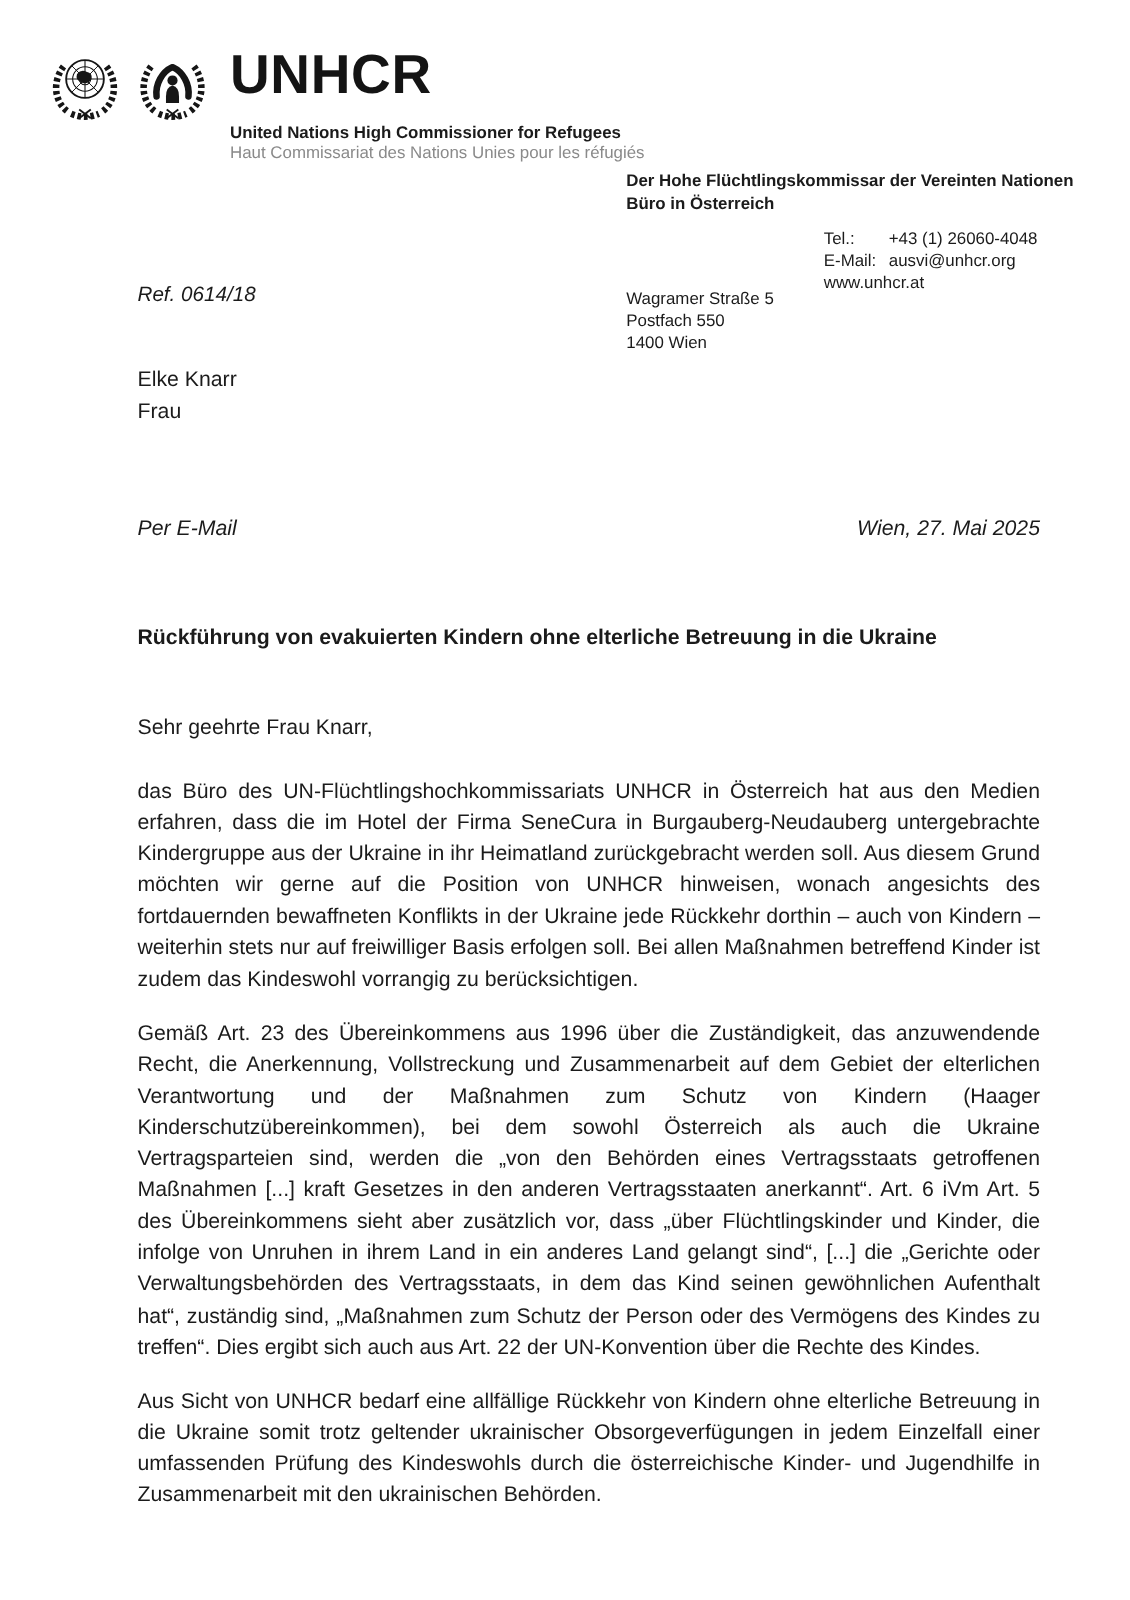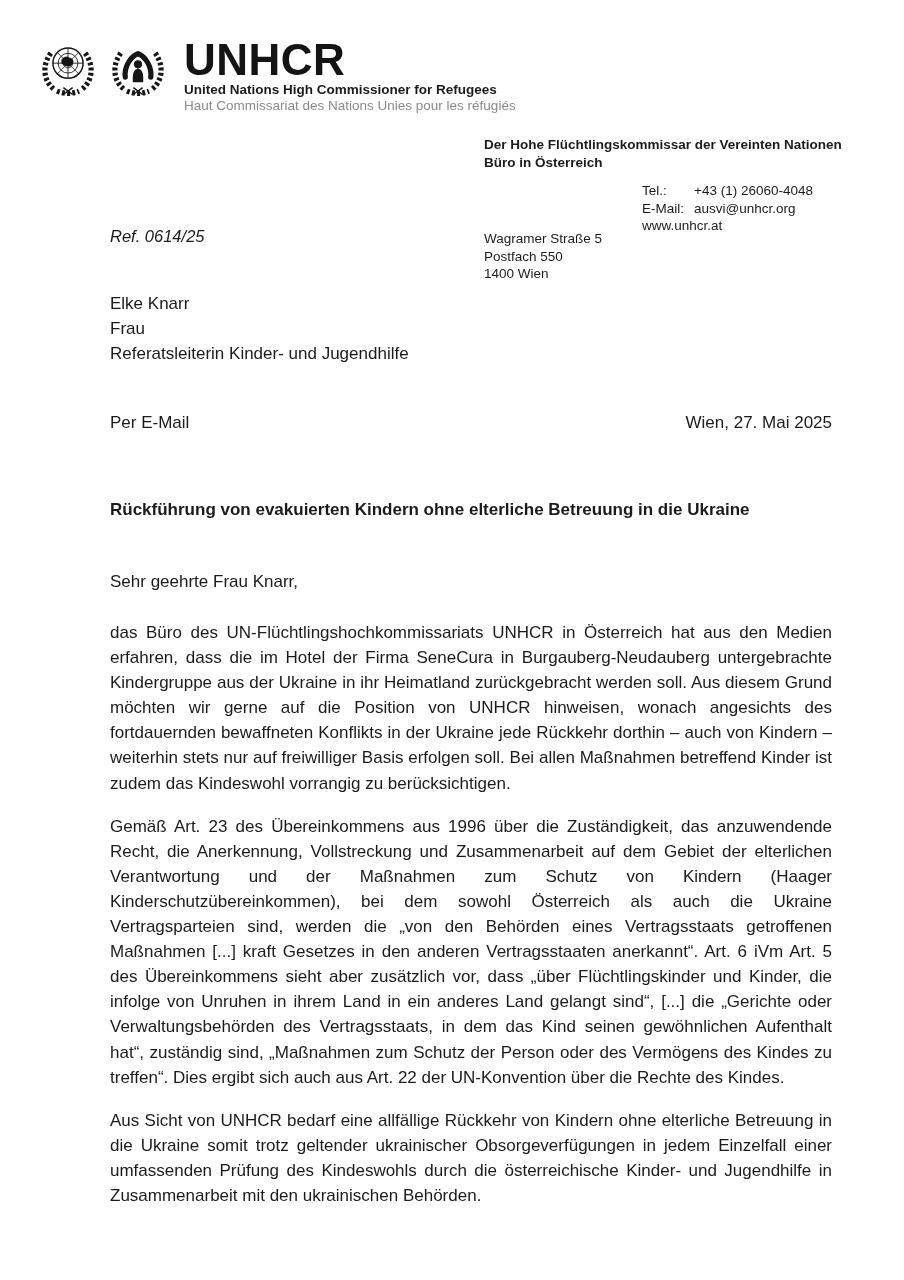--- a/index.html
+++ b/index.html
@@ -37,33 +37,33 @@
   .logo-wordmark {
     font-size: 44px;
     font-weight: bold;
     letter-spacing: 0.5px;
     line-height: 0.82;
     color: #141414;
   }
   .logo-sub-en {
     font-size: 13.5px;
     font-weight: bold;
-    margin-top: 4px;
+    margin-top: 20px;
     color: #1b1b1b;
   }
   .logo-sub-fr {
     font-size: 13.5px;
     color: #8a8a8a;
     margin-top: 1px;
   }
 
   
   .office-block {
     position: absolute;
-    left: 484px;
+    left: 501px;
     top: 136px;
     width: 370px;
     font-size: 13.5px;
     line-height: 17.5px;
   }
   .office-title {
     font-weight: bold;
   }
   .office-cols {
     display: flex;
@@ -101,20 +101,21 @@
     line-height: 25px;
   }
   .delivery-row {
     position: absolute;
     left: 110px;
     width: 722px;
     top: 413px;
     display: flex;
     justify-content: space-between;
     font-size: 17px;
+    font-style: italic;
   }
   .subject-line {
     position: absolute;
     left: 110px;
     width: 722px;
     top: 500px;
     font-size: 17px;
     font-weight: bold;
   }
   .salutation-line {
@@ -214,26 +215,25 @@
           <span class="contact-label">E-Mail:</span>
           <span>ausvi@unhcr.org</span>
         </div>
         <div class="contact-row">
           <span>www.unhcr.at</span>
         </div>
       </div>
     </div>
   </div>
 
-  <div class="ref-line">Ref. 0614/25</div>
+  <div class="ref-line">Ref. 0614/18</div>
 
   <div class="recipient-block">
     <div>Elke Knarr</div>
     <div>Frau</div>
-    <div>Referatsleiterin Kinder- und Jugendhilfe</div>
   </div>
 
   <div class="delivery-row">
     <span>Per E-Mail</span>
     <span>Wien, 27. Mai 2025</span>
   </div>
 
   <div class="subject-line">Rückführung von evakuierten Kindern ohne elterliche Betreuung in die Ukraine</div>
 
   <div class="salutation-line">Sehr geehrte Frau Knarr,</div>

